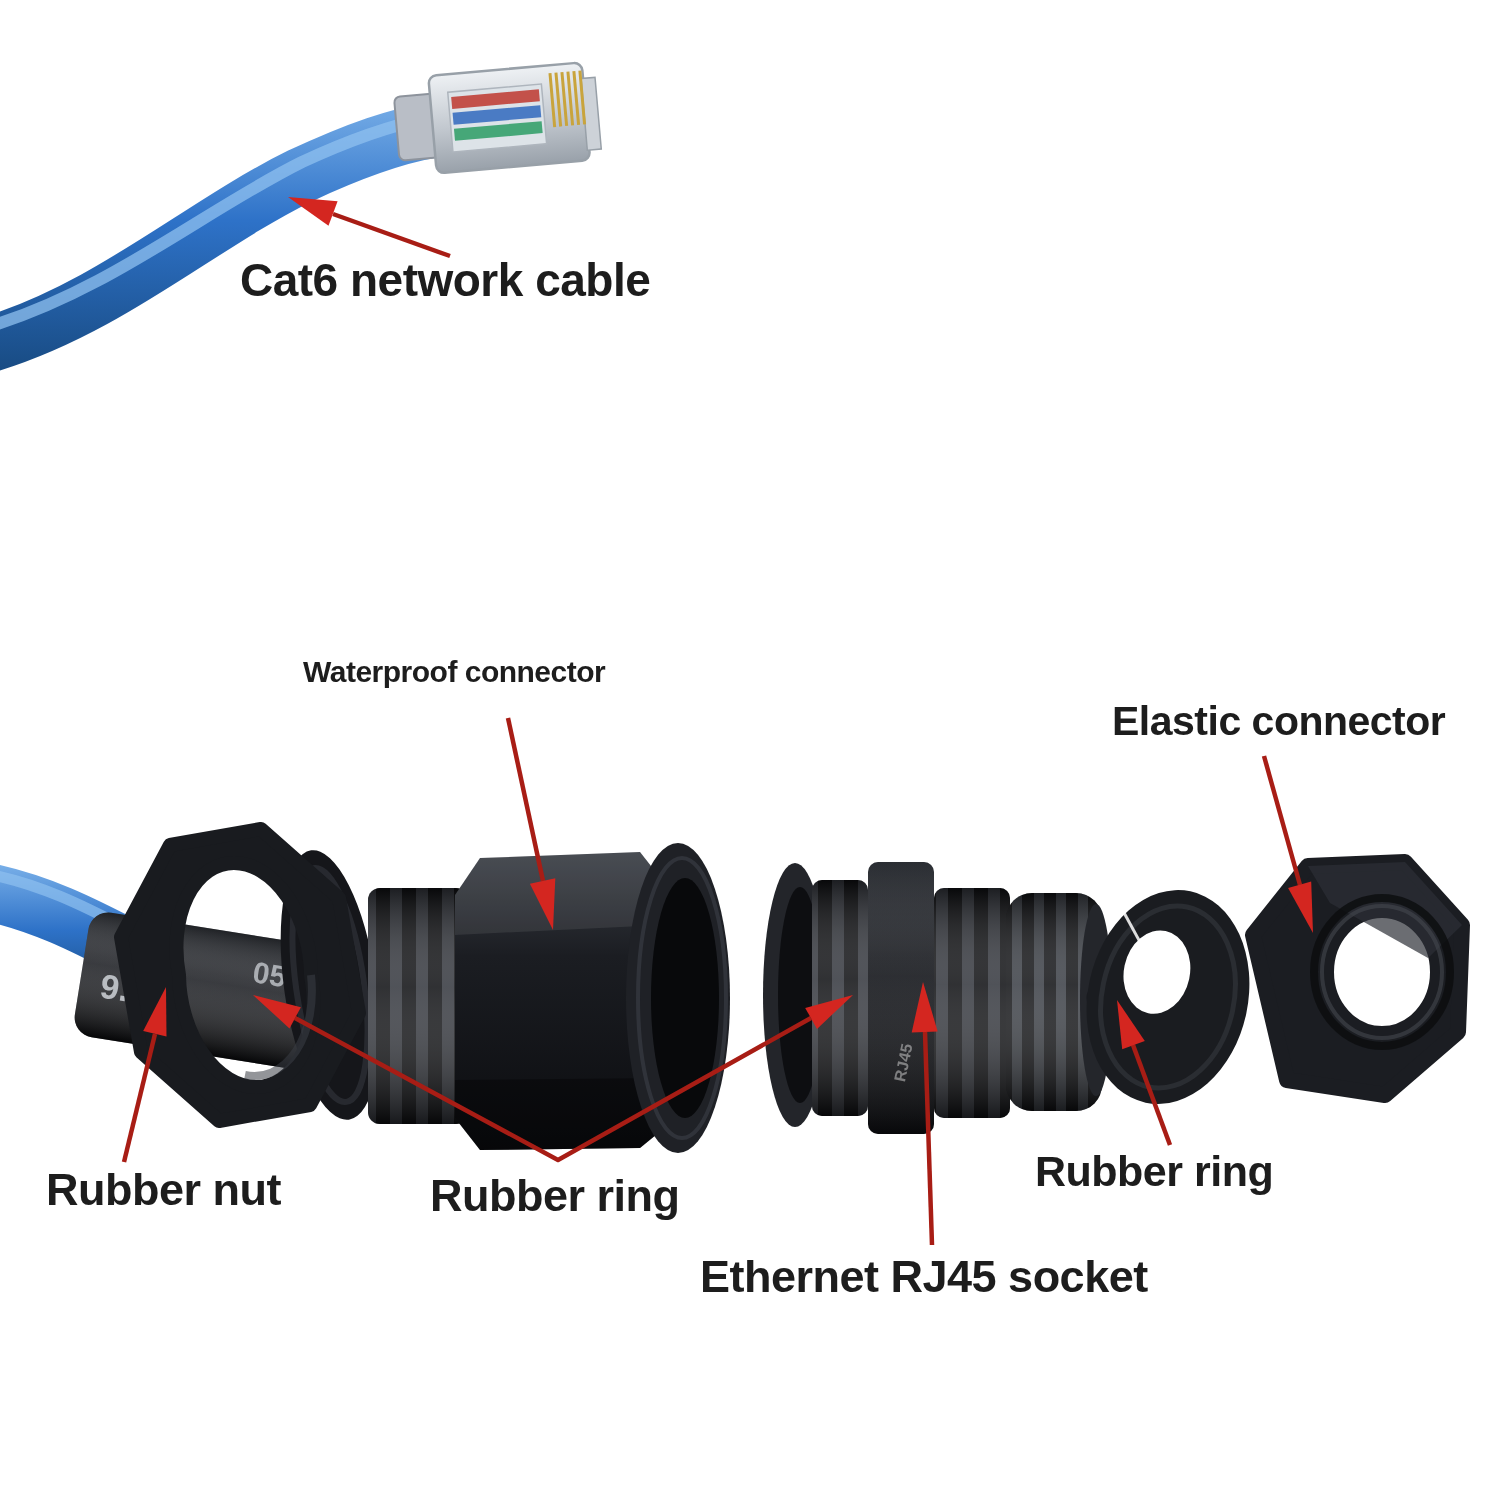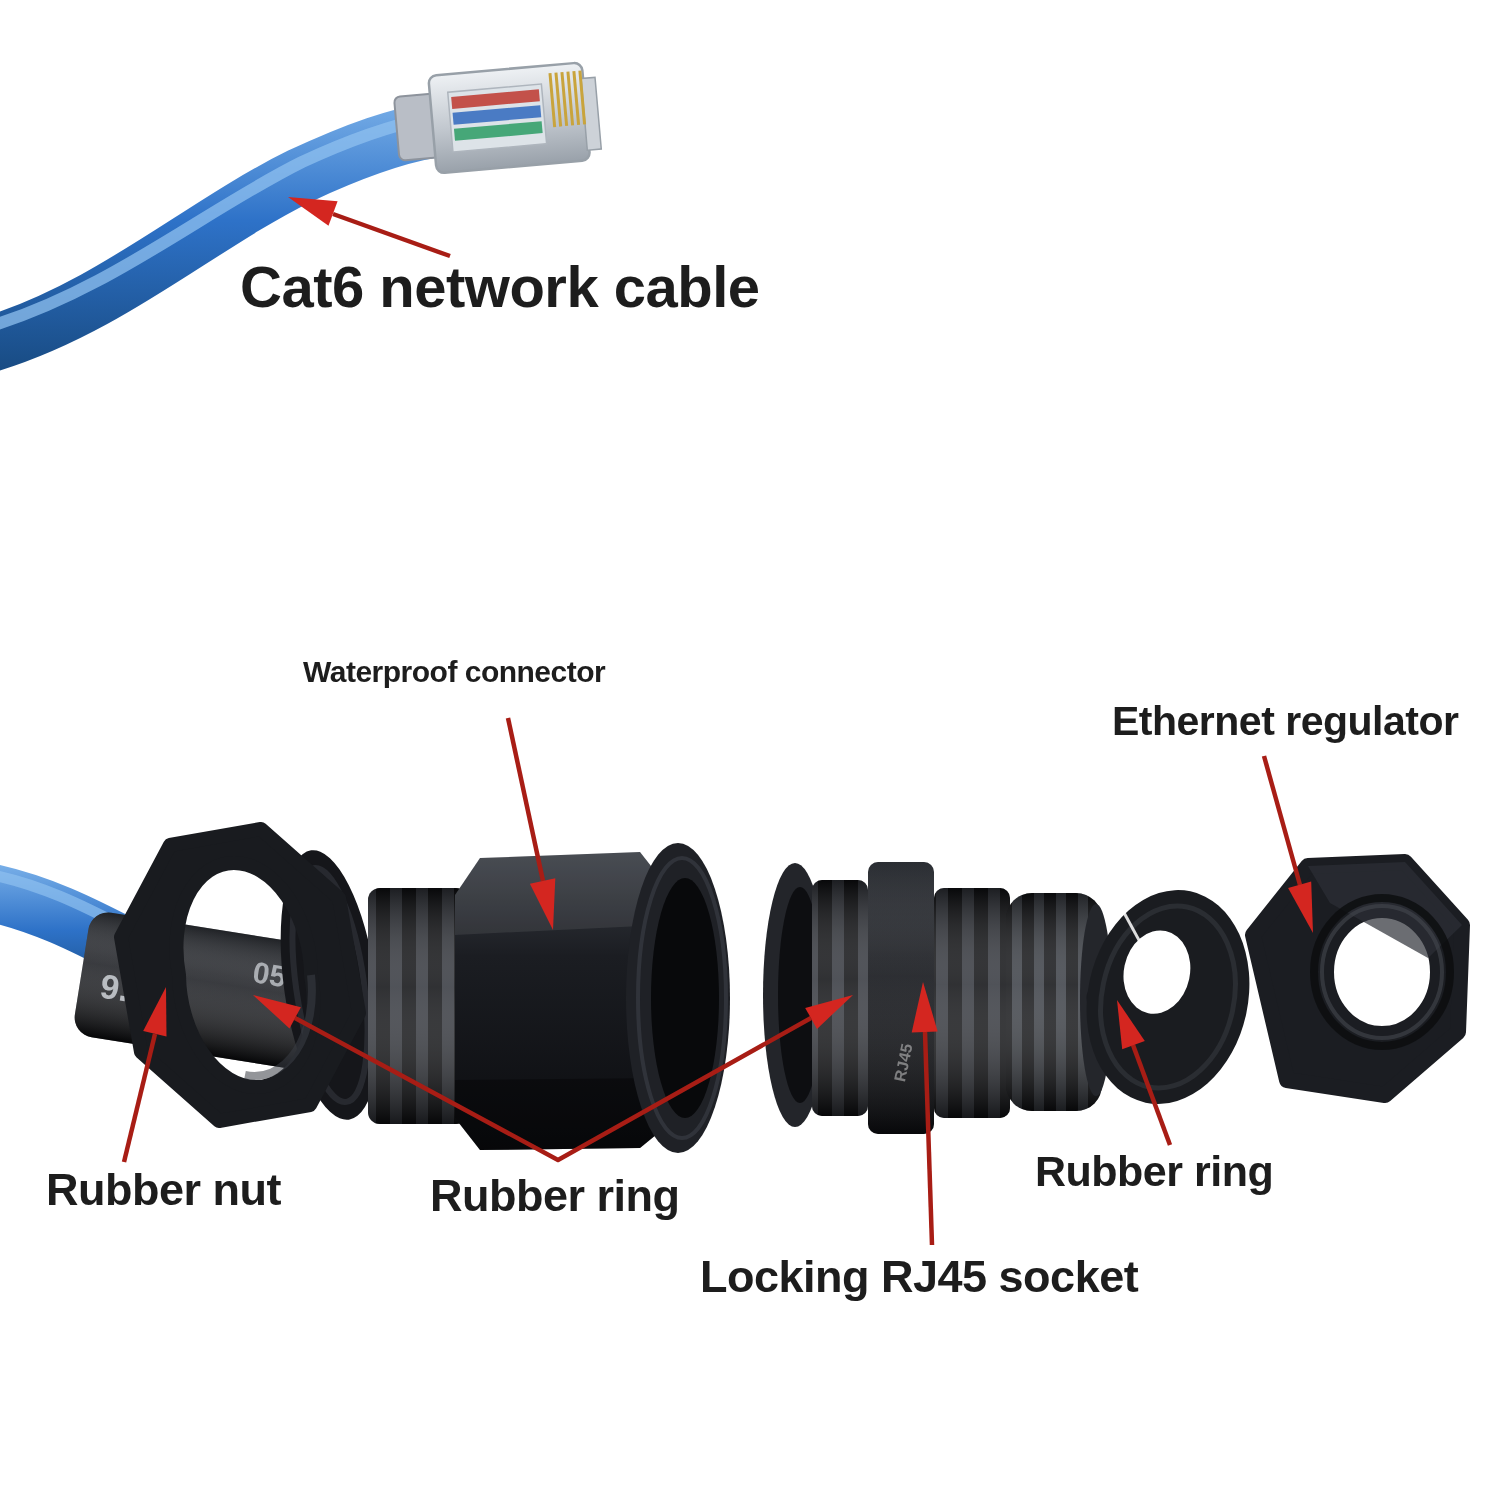--- a/index.html
+++ b/index.html
@@ -1,21 +1,21 @@
 <!DOCTYPE html>
 <html><head>
 <meta charset="utf-8">
 <style>
   html,body{margin:0;padding:0;background:#fff;}
   .canvas{position:relative;width:1500px;height:1500px;background:#ffffff;overflow:hidden;
           font-family:"Liberation Sans",sans-serif;}
   .fig{position:absolute;left:0;top:0;width:1500px;height:1500px;}
   .lbl{position:absolute;font-weight:bold;color:#1d1d1d;white-space:nowrap;letter-spacing:-0.5px;
        font-family:"Liberation Sans",sans-serif;}
-  .lbl-cat6      {left:240px; top:253px;  font-size:58px;}
+  .lbl-cat6      {left:240px; top:253px;  font-size:46px;}
   .lbl-waterproof{left:303px; top:655px;  font-size:30px;}
   .lbl-elastic   {left:1112px;top:698px;  font-size:41px;}
   .lbl-locking   {left:46px;  top:1164px; font-size:45px;}
   .lbl-rubberL   {left:430px; top:1170px; font-size:45px;}
   .lbl-rubberR   {left:1035px;top:1147px; font-size:43px;}
   .lbl-ethernet  {left:700px; top:1251px; font-size:45px;}
 </style>
 </head>
 <body>
 
@@ -183,19 +183,19 @@
     <polygon points="1117,1000 1144.8,1041 1122.2,1049.3" fill="#d42620"></polygon>
   </g>
   <g>
     <line x1="932" y1="1245" x2="925" y2="1032" stroke="#a81d15" stroke-width="4.5"></line>
     <polygon points="923,982 937.7,1031.5 911.7,1032.4" fill="#d42620"></polygon>
   </g>
 </svg>
 
 <div class="lbl lbl-cat6">Cat6 network cable</div>
 <div class="lbl lbl-waterproof">Waterproof connector</div>
-<div class="lbl lbl-elastic">Ethernet regulator</div>
+<div class="lbl lbl-elastic">Elastic connector</div>
 <div class="lbl lbl-locking">Rubber nut</div>
 <div class="lbl lbl-rubberL">Rubber ring</div>
 <div class="lbl lbl-rubberR">Rubber ring</div>
-<div class="lbl lbl-ethernet">Locking RJ45 socket</div>
+<div class="lbl lbl-ethernet">Ethernet RJ45 socket</div>
 
 </div>
 
 </body></html>

